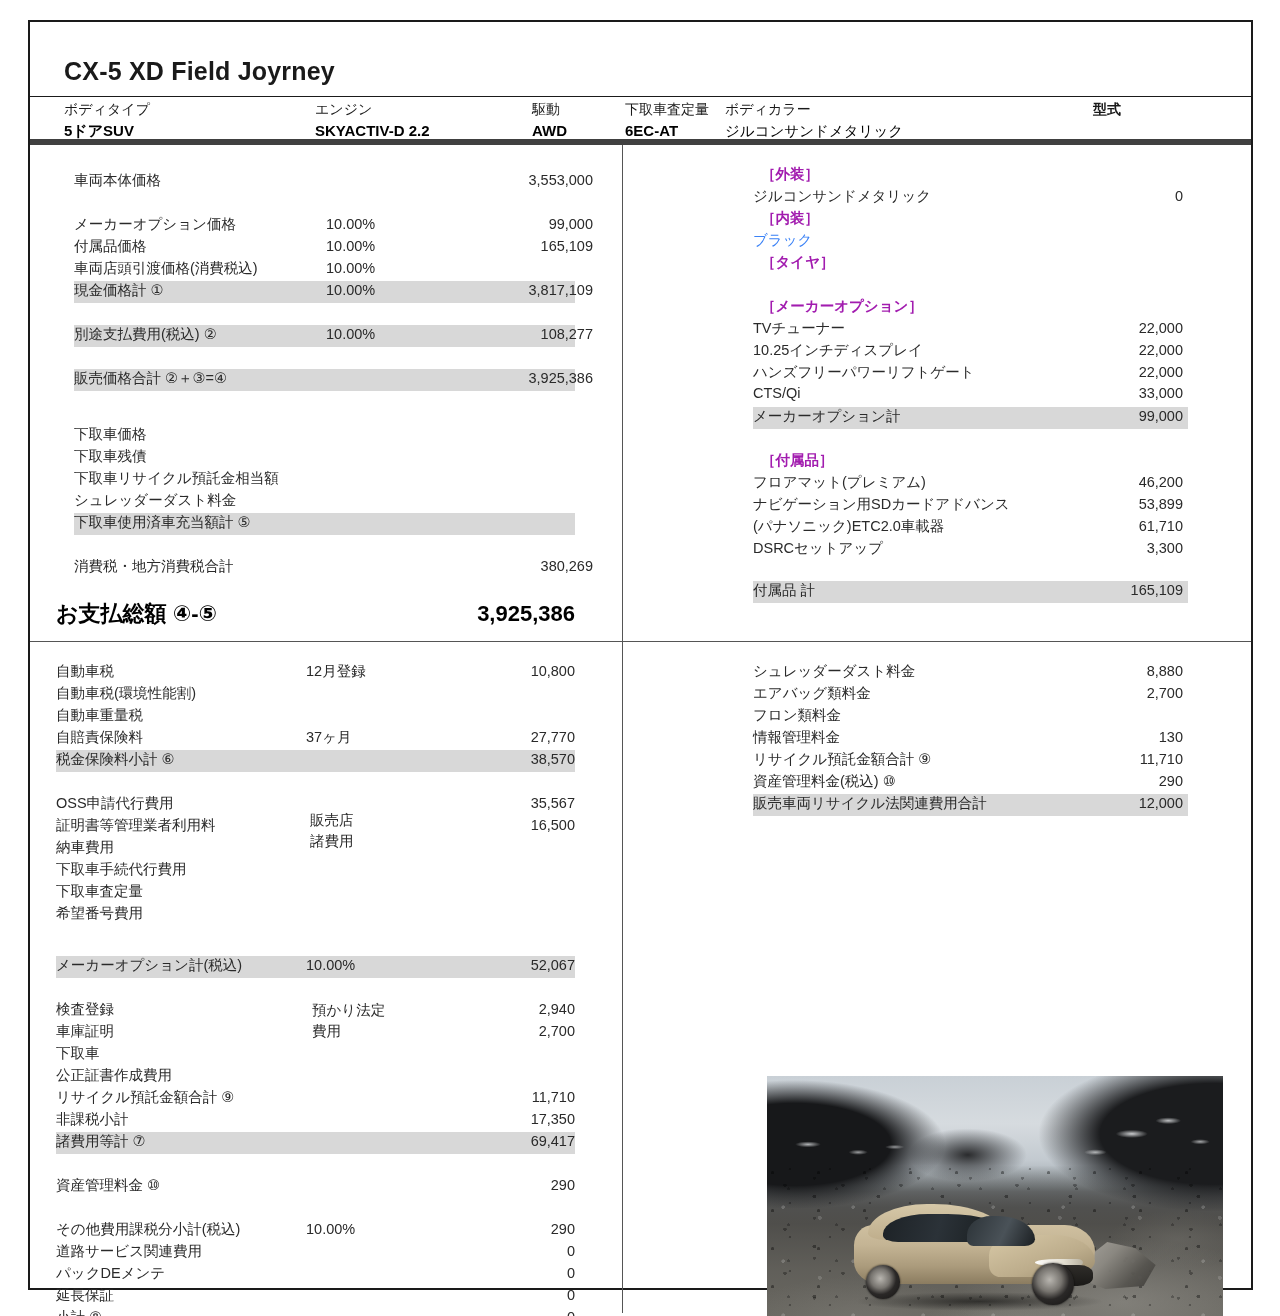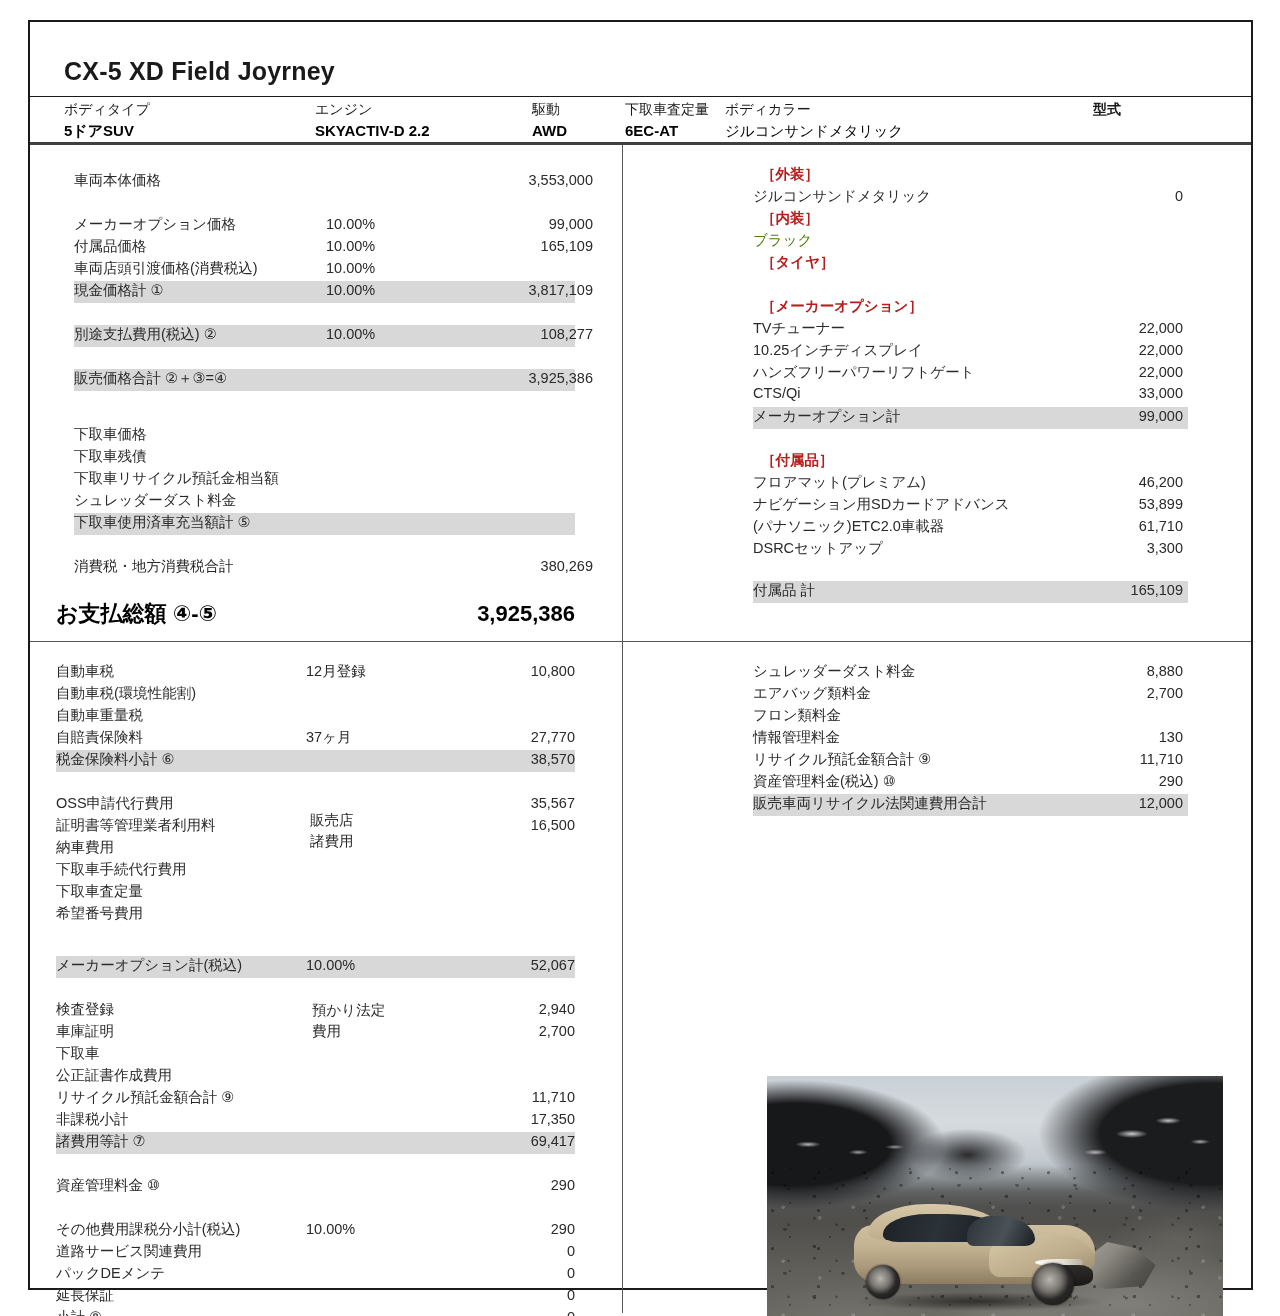--- a/index.html
+++ b/index.html
@@ -39,21 +39,21 @@
   }
   .title-text {
     font-size: 25px;
     font-weight: bold;
     letter-spacing: 0.2px;
   }
 
   
   .spec-band {
     height: 48px;
-    border-bottom: 3px solid #404040;
+    border-bottom: 6px solid #404040;
     box-sizing: border-box;
     position: relative;
   }
   .spec-cell {
     position: absolute;
     top: 2px;
   }
   .spec-label {
     font-size: 14px;
     line-height: 21px;
@@ -160,28 +160,28 @@
     white-space: nowrap;
   }
 
   
   .rt-pad { padding-left: 130px; padding-right: 65px; }
   .rt-pad .lbl  { width: 330px; }
   .rt-pad .amt  { width: 100px; }
   .section-head {
     font-size: 14.5px;
     font-weight: bold;
-    color: #b91c1c;
+    color: #a21caf;
     height: 22px;
     padding-left: 138px;
     white-space: nowrap;
   }
   .plain-line {
     font-size: 14.5px;
-    color: #4d7c0f;
+    color: #3b82f6;
     height: 22px;
     padding-left: 130px;
     white-space: nowrap;
   }
 
   
   .bl-pad { padding-left: 26px; padding-right: 47px; }
   .bl-pad .lbl  { width: 250px; }
   .bl-pad .rate { width: 110px; }
   .bl-pad .amt  { width: 159px; }

